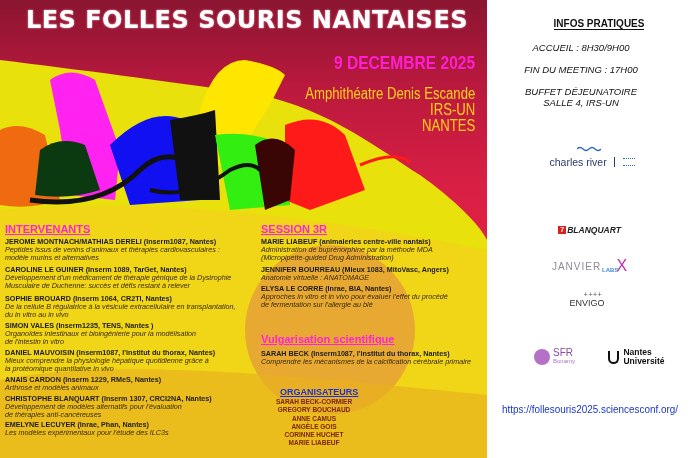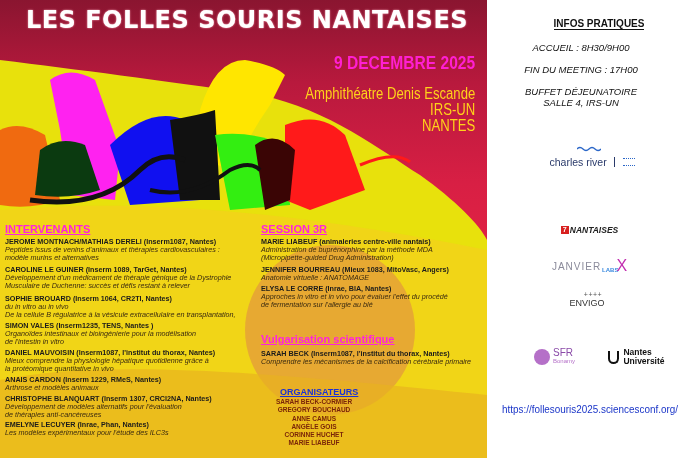--- a/index.html
+++ b/index.html
@@ -83,22 +83,22 @@
     <span class="topic">Peptides issus de venins d'animaux et thérapies cardiovasculaires :</span>
     <span class="topic">modèle murins et alternatives</span>
   </div>
   <div class="speaker" style="left:5px;top:266px;">
     <span class="name">CAROLINE LE GUINER (Inserm 1089, TarGet, Nantes)</span>
     <span class="topic">Développement d'un médicament de thérapie génique de la Dystrophie</span>
     <span class="topic">Musculaire de Duchenne: succès et défis restant à relever</span>
   </div>
   <div class="speaker" style="left:5px;top:295px;">
     <span class="name">SOPHIE BROUARD (Inserm 1064, CR2TI, Nantes)</span>
+    <span class="topic">De la cellule B régulatrice à la vésicule extracellulaire en transplantation,</span>
     <span class="topic">du in vitro au in vivo</span>
-    <span class="topic">De la cellule B régulatrice à la vésicule extracellulaire en transplantation,</span>
   </div>
   <div class="speaker" style="left:5px;top:322px;">
     <span class="name">SIMON VALES (Inserm1235, TENS, Nantes )</span>
     <span class="topic">Organoïdes intestinaux et bioingénierie pour la modélisation</span>
     <span class="topic">de l'intestin in vitro</span>
   </div>
   <div class="speaker" style="left:5px;top:349px;">
     <span class="name">DANIEL MAUVOISIN (Inserm1087, l'institut du thorax, Nantes)</span>
     <span class="topic">Mieux comprendre la physiologie hépatique quotidienne grâce à</span>
     <span class="topic">la protéomique quantitative in vivo</span>
@@ -166,21 +166,21 @@
         </svg>
       <span style="font-size:10.5px;color:#2a3a6a;">charles river</span>
       <span style="display:inline-block;width:1px;height:10px;background:#2a3a6a;margin:0 3px;vertical-align:middle;"></span>
       <span style="display:inline-block;width:12px;height:6px;border-top:1.5px dotted #2a66c8;border-bottom:1.5px dotted #2a66c8;vertical-align:middle;"></span>
     </div>
   </div>
 
 
   <div class="logo" style="left:55px;top:222px;width:95px;height:16px;">
     <span style="display:inline-block;width:8px;height:8px;background:#d8201f;color:#fff;font-size:7px;line-height:8px;text-align:center;font-weight:bold;margin-right:1px;">7</span>
-    <span style="font-size:8.5px;font-weight:bold;color:#222;font-style:italic;">NANTAISES</span>
+    <span style="font-size:8.5px;font-weight:bold;color:#222;font-style:italic;">BLANQUART</span>
   </div>
 
   <div class="logo" style="left:60px;top:255px;width:85px;height:22px;">
     <span style="font-size:10px;color:#8a8a9a;letter-spacing:1px;">JANVIER</span>
     <span style="font-size:6px;color:#3a8adf;font-weight:bold;margin-left:1px;margin-top:8px;">LABS</span>
     <span style="font-size:16px;color:#c22fb0;margin-left:-2px;">X</span>
   </div>
 
   <div class="logo" style="left:70px;top:286px;width:60px;height:26px;flex-direction:column;">
     <span style="font-size:7px;color:#555;letter-spacing:0.5px;margin-left:12px;">++++</span>

